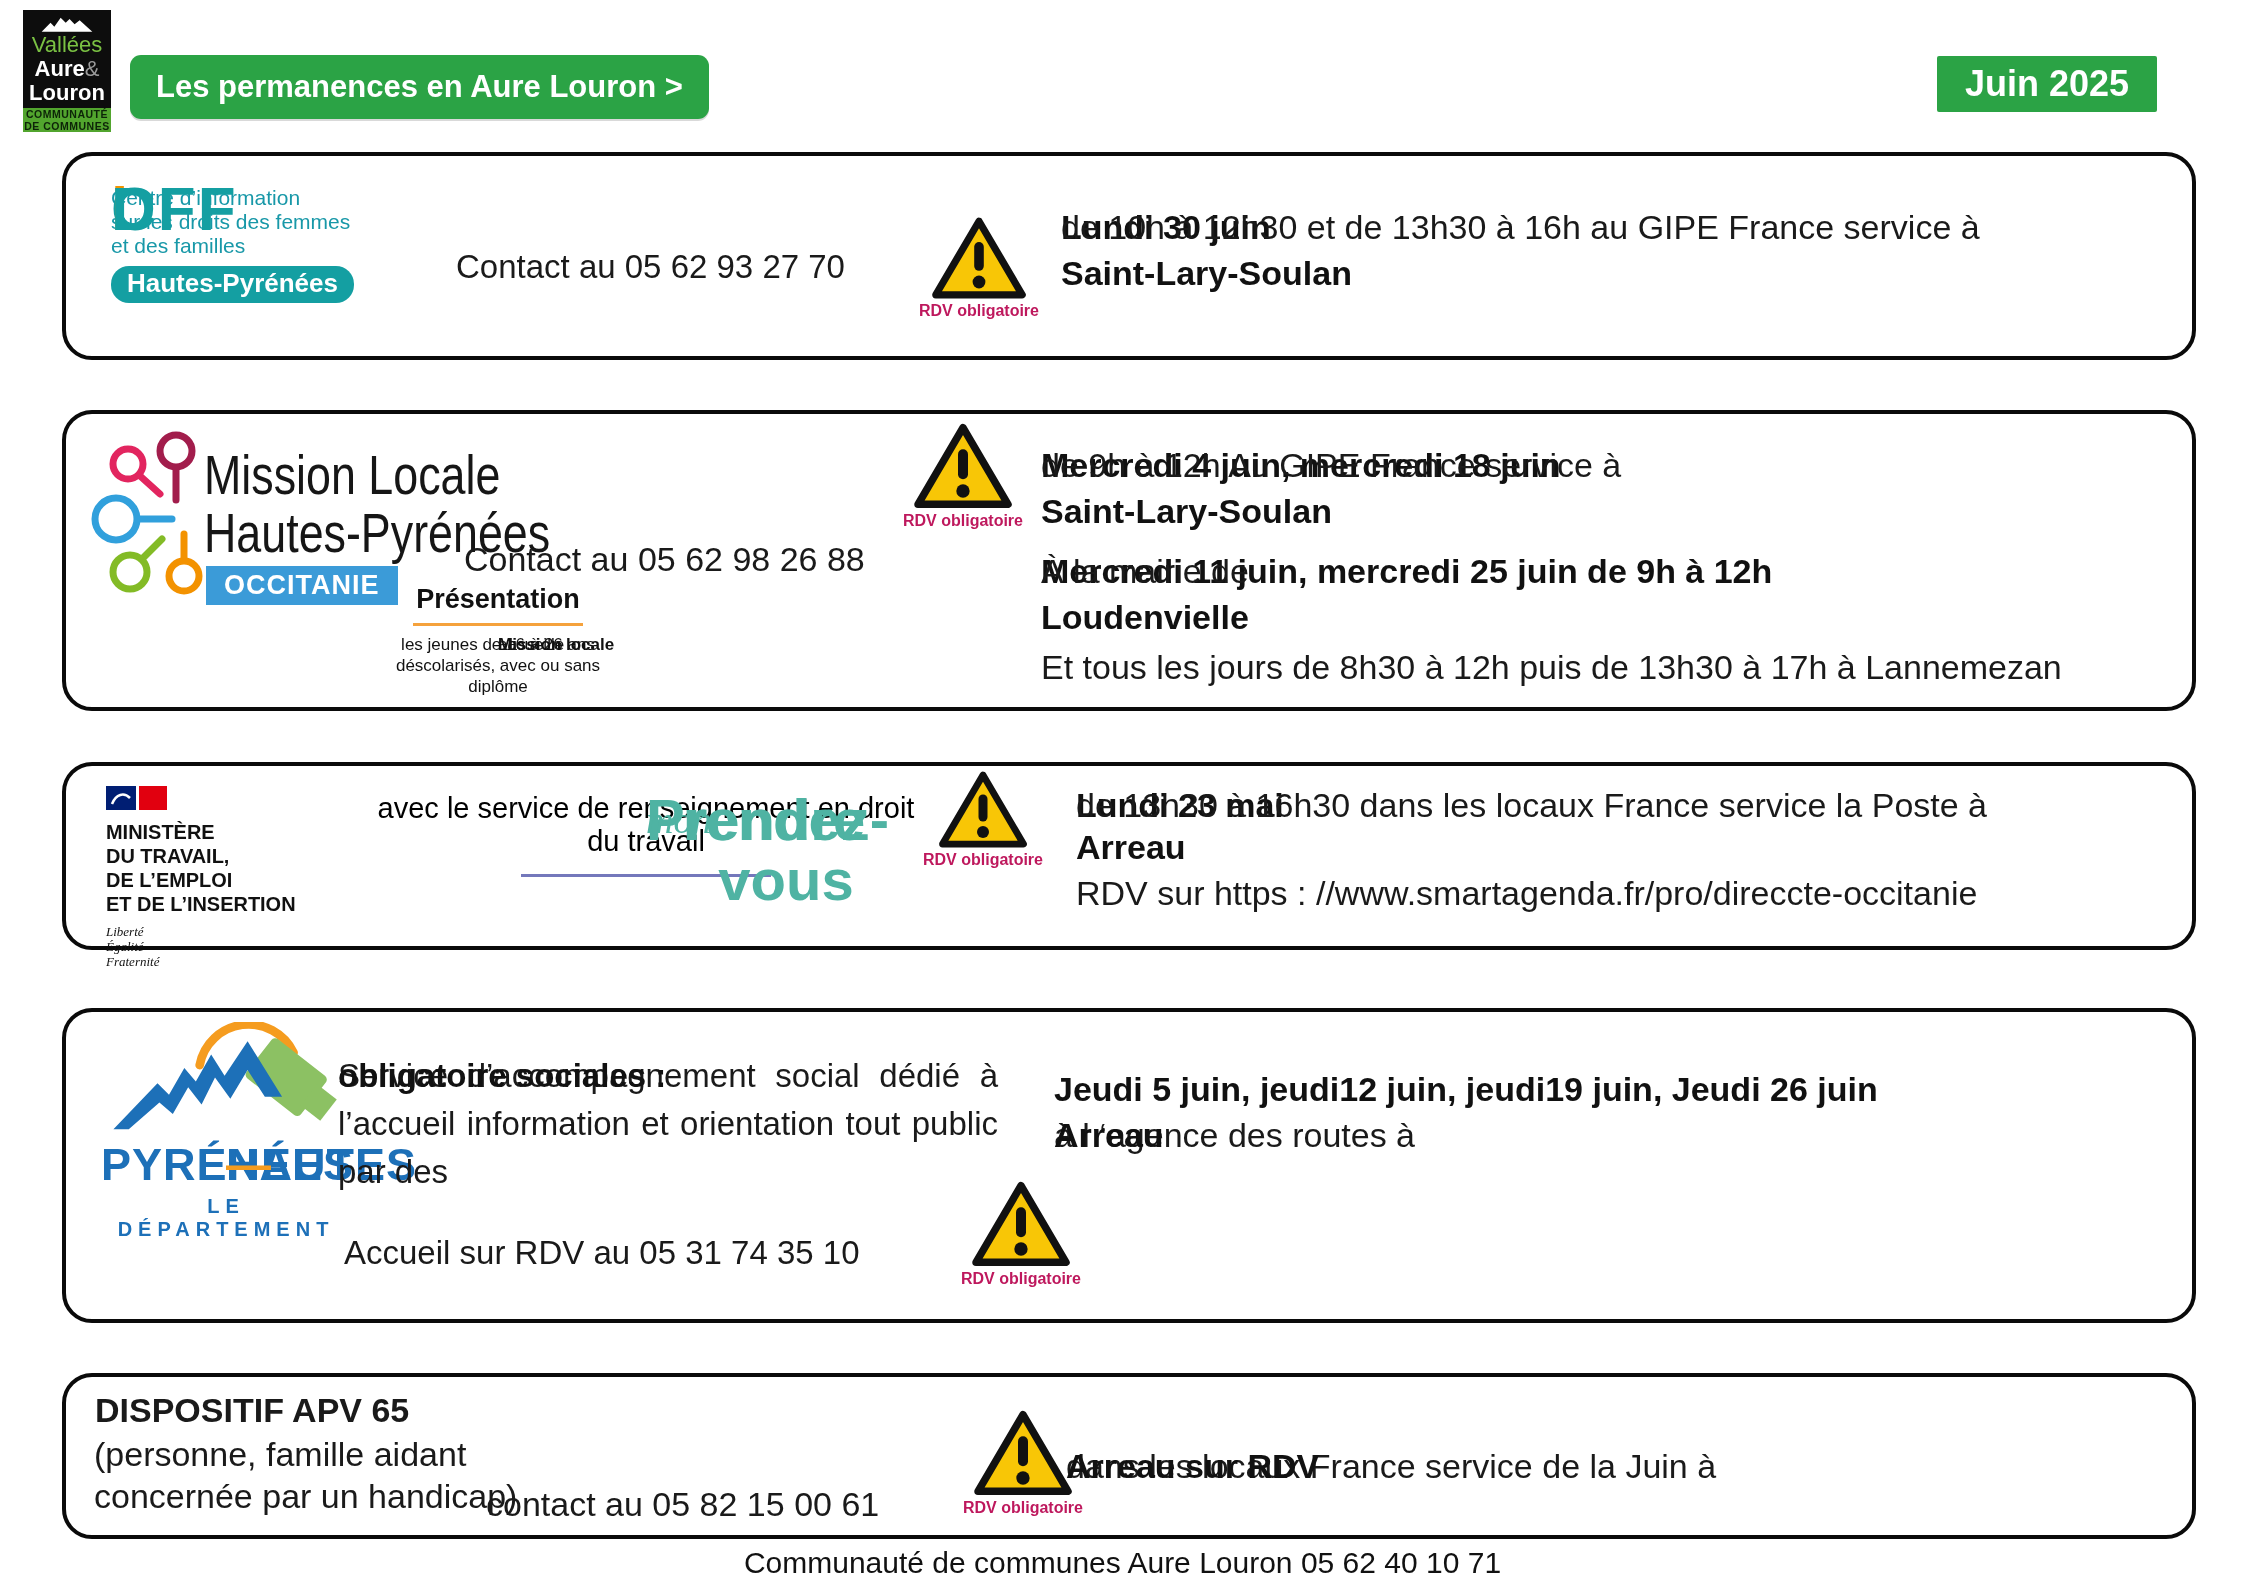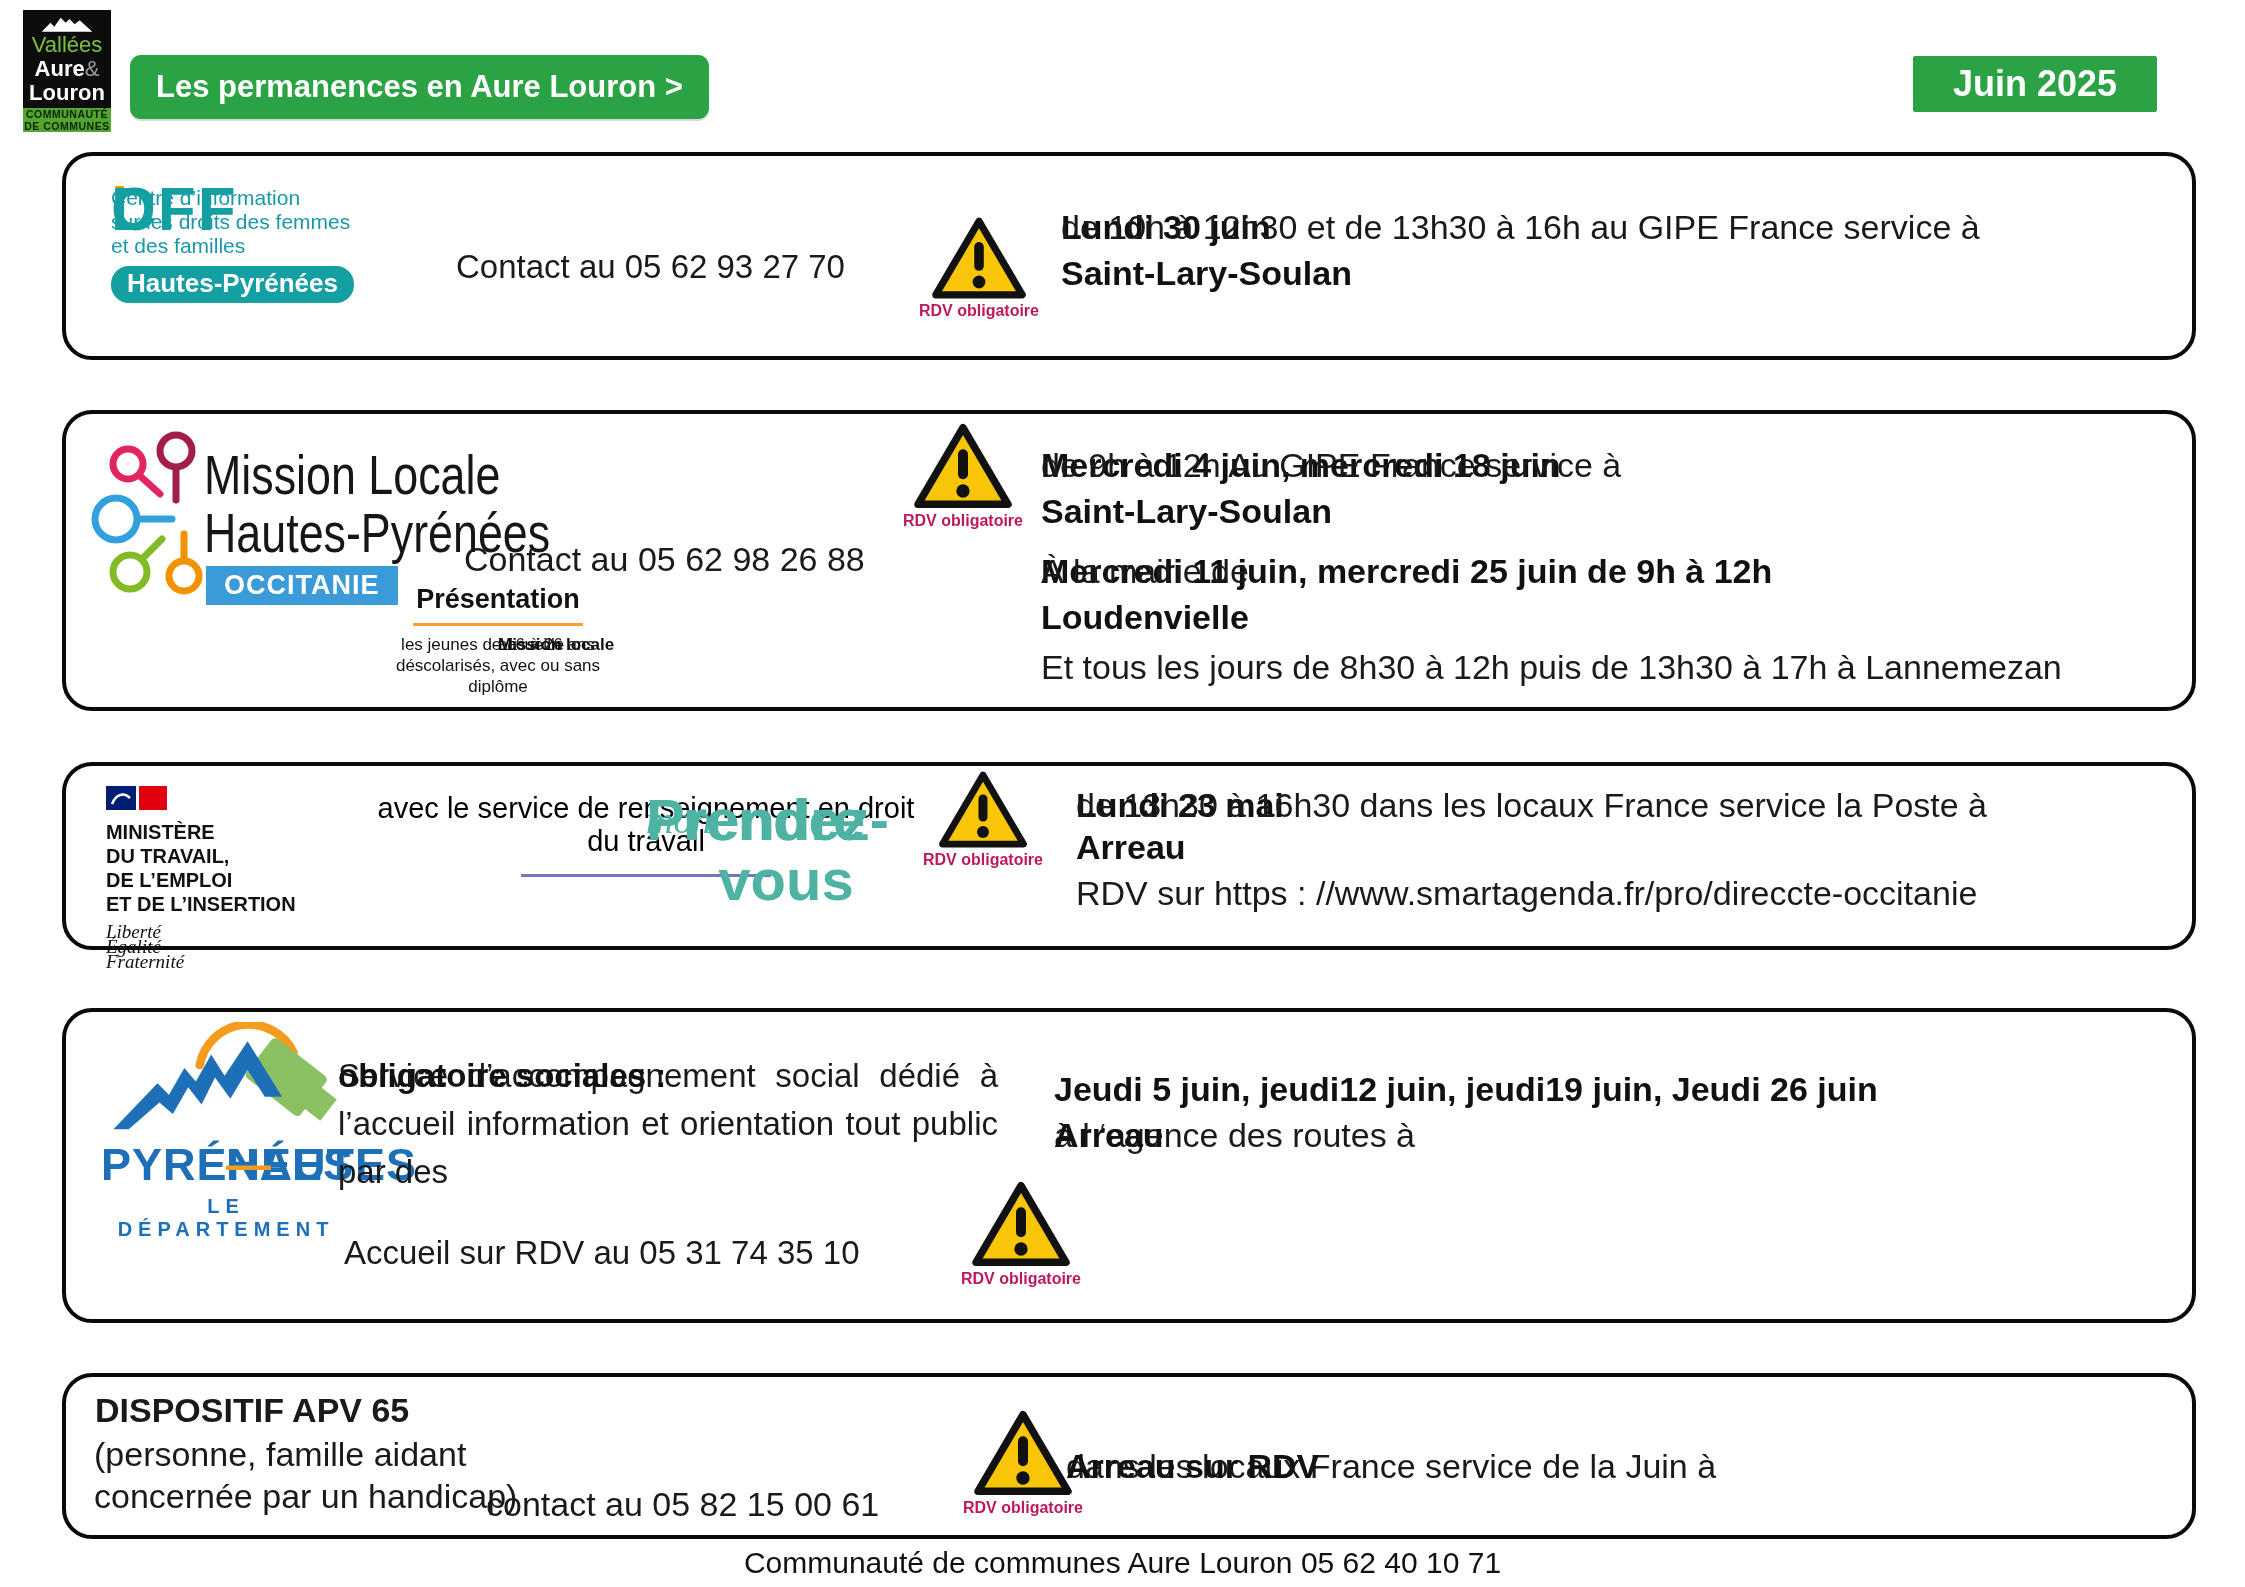--- a/index.html
+++ b/index.html
@@ -14,21 +14,21 @@
   .cc-logo .l2{color:#fff;font-weight:bold;font-size:22px;line-height:24px;}
   .cc-logo .amp{color:#9a9a9a;font-weight:normal;}
   .cc-logo .strip{margin-top:3px;background:#52a52e;width:100%;flex:1;display:flex;flex-direction:column;
                   align-items:center;}
   .cc-logo .strip div{color:#0d2408;font-weight:bold;font-size:10.5px;line-height:12px;letter-spacing:.5px;}
 
   .title-btn{position:absolute;left:130px;top:55px;height:64px;display:inline-flex;align-items:center;
              background:#2ba345;border-radius:11px;padding:0 26px;color:#fff;font-weight:bold;font-size:31px;
              box-shadow:0 2px 0 rgba(0,0,0,.15);}
   .month-badge{position:absolute;right:88px;top:56px;height:56px;display:inline-flex;align-items:center;
-             background:#2ba345;border-radius:2px;padding:0 40px;color:#fff;font-weight:bold;font-size:36px;}
+             background:#2ba345;border-radius:2px;padding:0 28px;color:#fff;font-weight:bold;font-size:36px;}
 
   
   .card{position:absolute;left:62px;width:2126px;background:#fff;border:4px solid #0a0a0a;border-radius:30px;}
   #card-cidff{top:152px;height:200px;}
   #card-ml{top:410px;height:293px;}
   #card-min{top:762px;height:180px;}
   #card-dep{top:1008px;height:307px;}
   #card-apv{top:1373px;height:158px;}
   .card *{position:absolute;}
 
@@ -67,21 +67,21 @@
   .ml-l1{left:975px;top:32px;} .ml-l2{left:975px;top:78px;}
   .ml-l3{left:975px;top:138px;} .ml-l4{left:975px;top:184px;}
   .ml-l5{left:975px;top:234px;}
 
   
   .min-logo{left:40px;top:20px;width:280px;}
   .min-flag{position:static;}
   .min-name{position:static;margin-top:4px;font-weight:bold;font-size:21px;line-height:24px;color:#111;
             transform:scaleX(.95);transform-origin:left top;}
   .min-motto{position:static;margin-top:8px;font-family:"Liberation Serif",serif;font-style:italic;
-             font-size:19px;line-height:15px;color:#111;}
+             font-size:13px;line-height:15px;color:#111;}
   .prendre{left:300px;top:24px;width:560px;text-align:center;}
   .prendre .big{position:static;font-weight:bold;font-size:58px;line-height:60px;color:#4fb3a3;}
   .prendre .mon{font-family:"Liberation Serif",serif;font-style:italic;font-weight:normal;font-size:38px;}
   .prendre .sub{position:static;font-size:29px;color:#000000;margin-top:2px;}
   .prendre .ul{position:static;display:block;width:250px;height:3px;background:#7478bb;margin:16px auto 0;}
   #card-min .rdv{left:842px;top:4px;}
   .min-l1{left:1010px;top:20px;} .min-l2{left:1010px;top:62px;} .min-l3{left:1010px;top:108px;}
 
   
   .hp-logo{left:35px;top:10px;width:250px;text-align:center;}

